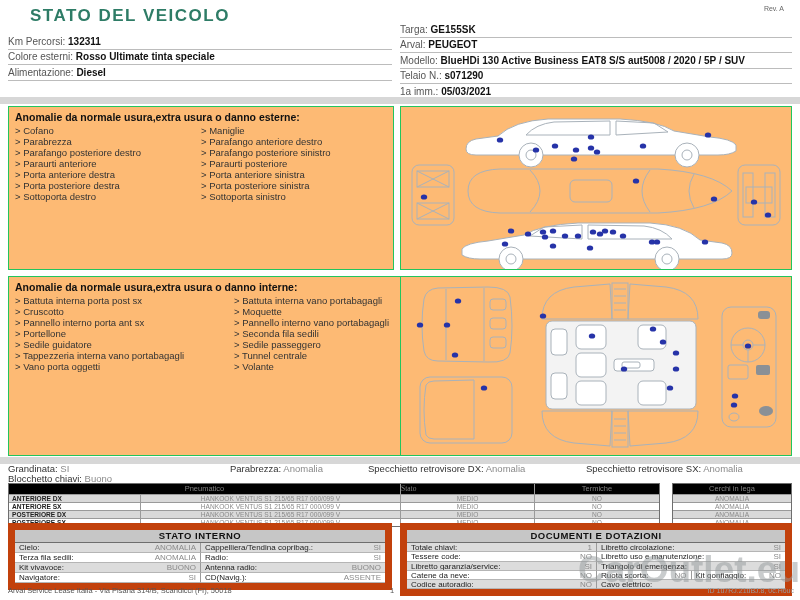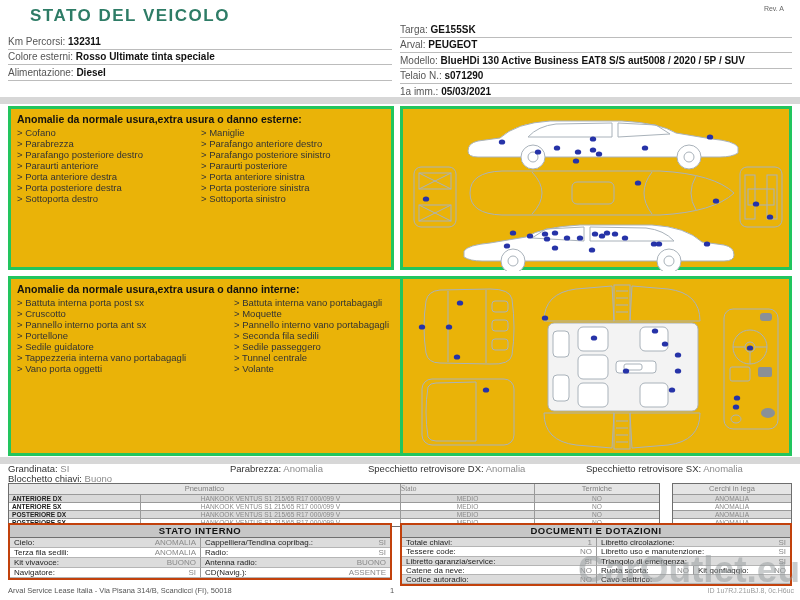--- a/index.html
+++ b/index.html
@@ -5,44 +5,44 @@
   html,body{margin:0;padding:0;background:#fff;}
   .page{position:relative;width:800px;height:600px;background:#fff;overflow:hidden;
         font-family:"Liberation Sans",sans-serif;color:#222;}
   .title{position:absolute;left:30px;top:6px;font-size:17px;font-weight:bold;
          color:#2e7c66;letter-spacing:1.5px;}
   .rev{position:absolute;right:16px;top:5px;font-size:7px;color:#666;}
   .hfields{position:absolute;}
   .h-row{border-bottom:1px solid #bcbcbc;padding:1.5px 0 1px;font-size:10px;color:#555;line-height:12px;}
   .h-row b{color:#111;}
   .graybar{position:absolute;left:0;width:800px;height:7px;background:#d7d7d7;}
-  .box{position:absolute;border:3px solid #22c55e;background:#eab308;box-sizing:border-box;}
+  .box{position:absolute;border:1px solid #22c55e;background:#fdba74;box-sizing:border-box;}
   .sec-title{font-weight:bold;font-size:10.5px;color:#111;padding:4px 6px 3px;}
   .cols{display:flex;padding:0 6px;font-size:9.5px;color:#333;}
   .col{width:50%;padding-right:4px;}
   .item{line-height:10.5px;margin-bottom:.5px;}
   svg{display:block;}
   .sumline{position:absolute;left:8px;width:786px;font-size:9.5px;color:#333;}
   .sumgrid{display:grid;grid-template-columns:222px 138px 218px auto;}
   .gval{color:#8a8a8a;}
   .ttable{position:absolute;border:1px solid #6e6e6e;box-sizing:border-box;background:#fff;}
-  .thead{display:flex;background:#e5e5e5;color:#828282;font-size:7.5px;height:10px;line-height:10px;}
+  .thead{display:flex;background:#000000;color:#828282;font-size:7.5px;height:10px;line-height:10px;}
   .trow{display:flex;font-size:6.6px;height:7px;line-height:7px;border-top:1px solid #9a9a9a;}
   .trow.alt,.crow.alt{background:#d9d9d9;}
   .tc{box-sizing:border-box;overflow:hidden;white-space:nowrap;}
   .c-pn{width:392px;text-align:center;border-right:1px solid #9a9a9a;}
   .c-st{width:134px;border-right:1px solid #9a9a9a;font-family:Liberation Serif, serif;}
   .c-tm{width:124px;text-align:center;}
   .c-pos{width:132px;font-weight:bold;color:#222;padding-left:3px;border-right:1px solid #9a9a9a;}
   .c-desc{width:260px;text-align:center;color:#8a8a8a;border-right:1px solid #9a9a9a;}
   .c-st2{width:134px;text-align:center;color:#8a8a8a;border-right:1px solid #9a9a9a;}
   .c-tm2{width:124px;text-align:center;color:#8a8a8a;}
   .chead{display:block;text-align:center;}
   .crow{font-size:6.6px;height:7px;line-height:7px;text-align:center;color:#8a8a8a;border-top:1px solid #9a9a9a;}
-  .kvtable{position:absolute;border:2px solid #c2410c;box-sizing:border-box;background:#fff;}
+  .kvtable{position:absolute;border:7px solid #c2410c;box-sizing:border-box;background:#fff;}
   .kvtitle{background:#c6c6c6;text-align:center;font-weight:bold;font-size:9.5px;height:12px;
            line-height:12px;letter-spacing:.5px;color:#111;border-bottom:1px solid #6e6e6e;}
   .kvrow{display:flex;font-size:8px;}
   .kvrow.alt{background:#dcdcdc;}
   .si .kvrow{height:10px;line-height:10px;}
   .doc .kvrow{height:9.3px;line-height:9.3px;}
   .kvcell{display:flex;justify-content:space-between;box-sizing:border-box;padding:0 4px;
           border-left:1px solid #9a9a9a;border-bottom:1px solid #b5b5b5;overflow:hidden;white-space:nowrap;}
   .kvcell:first-child{border-left:none;}
   .w50{width:50%;gap:8px;}

